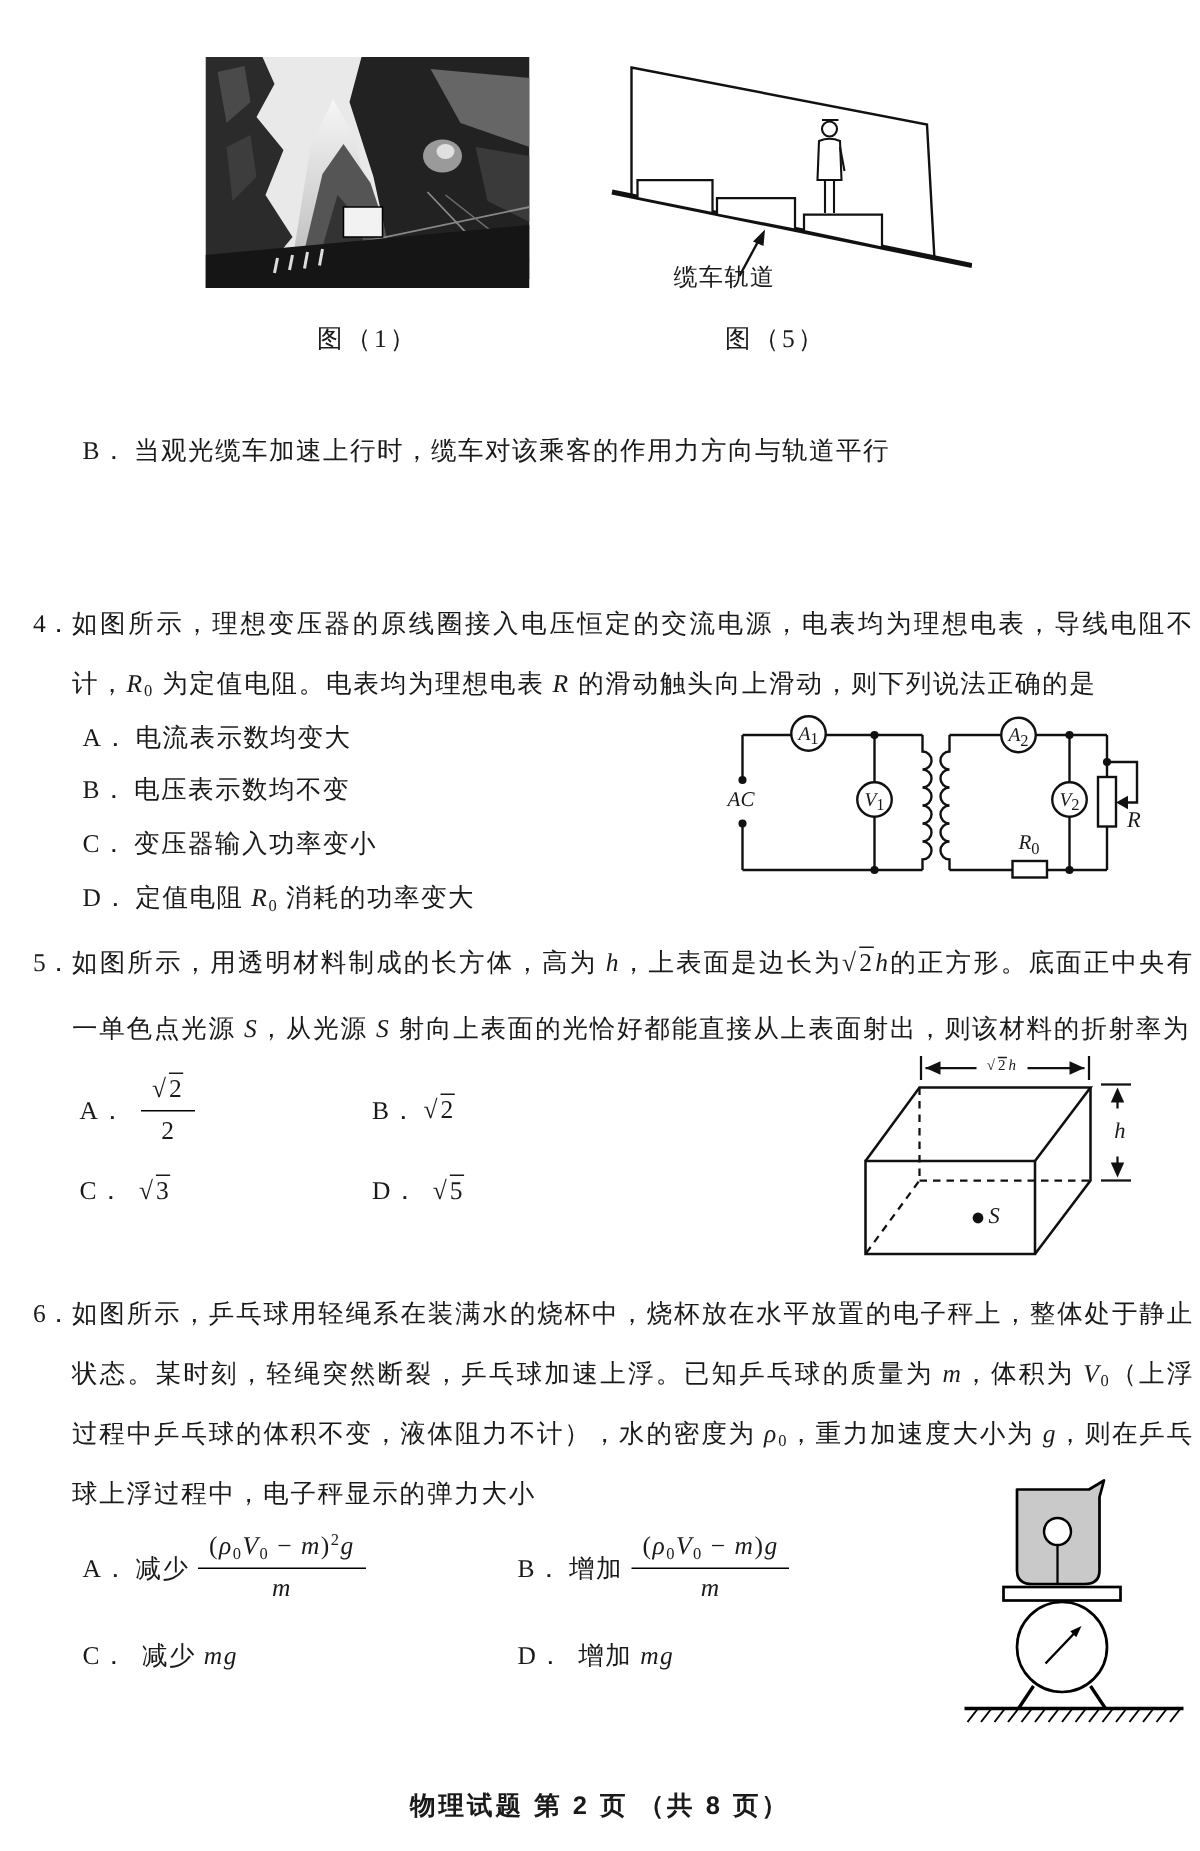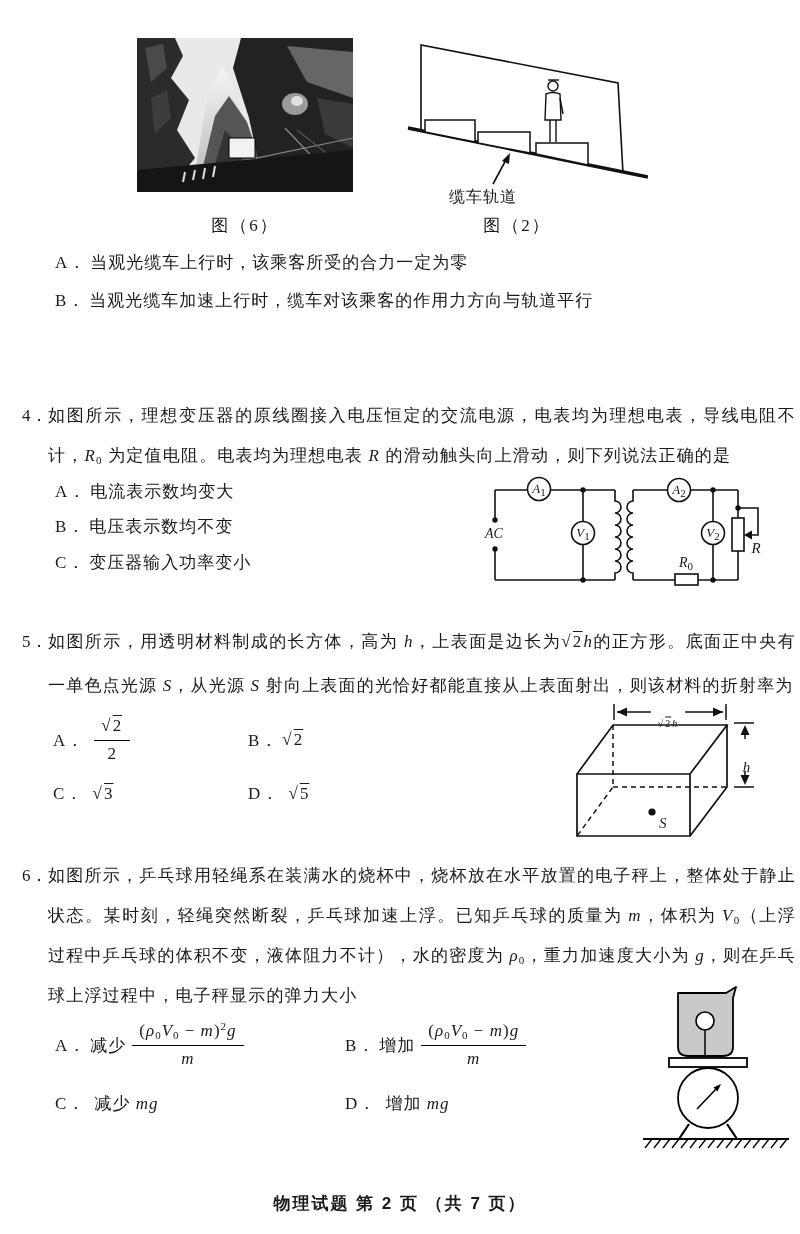--- a/index.html
+++ b/index.html
@@ -14,21 +14,21 @@
   .frow{display:flex;align-items:center;}
   .it{font-style:italic;}
   sub{font-size:11px;vertical-align:-3px;line-height:0;}
   sup{font-size:11px;vertical-align:6px;line-height:0;}
   .sq{white-space:nowrap;}
   .sq .rad{text-decoration:overline;padding:0 1px;}
   .frac{display:inline-flex;flex-direction:column;align-items:center;margin-left:6px;
         font-size:17px;line-height:1.2;text-align:center;}
   .frac .num{display:block;padding:0 7px 3px;border-bottom:1.6px solid #000;}
   .frac .den{display:block;padding-top:3px;}
-  .dlabel{position:absolute;font-size:16px;letter-spacing:1px;white-space:nowrap;margin-top:12px;}
+  .dlabel{position:absolute;font-size:16px;letter-spacing:1px;white-space:nowrap;}
   .clabel{position:absolute;transform:translate(-50%,-50%);font-size:13px;white-space:nowrap;}
   .footer{width:800px;text-align:center;font-weight:700;font-size:17px;letter-spacing:2px;
           font-family:"Liberation Sans","DejaVu Sans",sans-serif;}
   svg{display:block;}
 </style>
 </head>
 <body>
 
 <div class="page">
 
@@ -59,21 +59,21 @@
       <polygon points="0,132 216,112 216,154 0,154" fill="#151515"></polygon>
       <rect x="92" y="100" width="26" height="20" fill="#f2f2f2" stroke="#000"></rect>
       <g stroke="#ddd" stroke-width="2">
         <line x1="48" y1="134" x2="46" y2="144"></line>
           <line x1="58" y1="132" x2="56" y2="142"></line>
         <line x1="68" y1="130" x2="66" y2="141"></line>
           <line x1="78" y1="128" x2="76" y2="139"></line>
       </g>
     </svg>
   </div>
-  <div class="abs caption" style="left:137px;top:214px;width:216px">图（6）</div>
+  <div class="abs caption" style="left:137px;top:214px;width:216px">图（1）</div>
 
   <div class="abs" style="left:403px;top:36px;width:245px;height:168px">
     <svg width="245" height="168" viewBox="0 0 245 168">
       <polyline points="18,95 18,9 215,47 220,137" fill="none" stroke="#111" stroke-width="1.6"></polyline>
       <line x1="5" y1="92" x2="245" y2="141" stroke="#111" stroke-width="3.4"></line>
       <g fill="#fff" stroke="#111" stroke-width="1.5">
         <polygon points="22,84 72,84 72,106 22,96"></polygon>
         <polygon points="75,96 127,96 127,117 75,107"></polygon>
         <polygon points="133,107 185,107 185,129 133,118"></polygon>
       </g>
@@ -85,31 +85,31 @@
         <line x1="147" y1="84" x2="147" y2="106"></line>
         <line x1="153" y1="84" x2="153" y2="106"></line>
       </g>
       <g>
         <line x1="90" y1="148" x2="104" y2="122" stroke="#111" stroke-width="1.6"></line>
         <polygon points="107,117 99,125 106,128" fill="#111"></polygon>
       </g>
     </svg>
     <div class="dlabel" style="left:46px;top:139px">缆车轨道</div>
   </div>
-  <div class="abs caption" style="left:455px;top:214px;width:124px">图（2）</div>
-
-  <div class="abs opt" style="left:55px;top:251px"><span class="key">A．</span><span>当观光缆车上行时，该乘客所受的合力一定为零</span></div>
+  <div class="abs caption" style="left:455px;top:214px;width:124px">图（5）</div>
+
   <div class="abs opt" style="left:55px;top:289px"><span class="key">B．</span><span>当观光缆车加速上行时，缆车对该乘客的作用力方向与轨道平行</span></div>
 
   <div class="abs qnum" style="left:22px;top:396px;line-height:40px">4．</div>
   <div class="abs para" style="left:48px;top:396px;width:748px"><span>如图所示，理想变压器的原线圈接入电压恒定的交流电源，电表均为理想电表，导线电阻不计，</span><span class="it">R</span><sub>0</sub><span> 为定值电阻。电表均为理想电表 </span><span class="it">R</span><span> 的滑动触头向上滑动，则下列说法正确的是</span></div>
 
   <div class="abs opt" style="left:55px;top:480px"><span class="key">A．</span><span><span>电流表示数均变大</span></span></div>
   <div class="abs opt" style="left:55px;top:515px"><span class="key">B．</span><span><span>电压表示数均不变</span></span></div>
   <div class="abs opt" style="left:55px;top:551px"><span class="key">C．</span><span><span>变压器输入功率变小</span></span></div>
+  <div class="abs opt" style="left:55px;top:587px"><span class="key">D．</span><span><span>定值电阻 </span><span class="it">R</span><sub>0</sub><span> 消耗的功率变大</span></span></div>
 
   <div class="abs" style="left:475px;top:463px;width:322px;height:138px">
     <svg width="322" height="138" viewBox="0 0 322 138">
       <g fill="none" stroke="#111" stroke-width="1.6">
         <line x1="20" y1="27" x2="140" y2="27"></line>
         <line x1="20" y1="117" x2="140" y2="117"></line>
         <line x1="20" y1="27" x2="20" y2="57"></line>
         <line x1="20" y1="86" x2="20" y2="117"></line>
         <line x1="108" y1="27" x2="108" y2="117"></line>
         <path d="M140,27 L140,38 a6,6 0 0 1 0,12 a6,6 0 0 1 0,12 a6,6 0 0 1 0,12 a6,6 0 0 1 0,12 a6,6 0 0 1 0,12 a6,6 0 0 1 0,12 L140,117"></path>
@@ -260,15 +260,15 @@
         <line x1="104" y1="153" x2="97" y2="162"></line>
           <line x1="113" y1="153" x2="106" y2="162"></line>
         <line x1="122" y1="153" x2="115" y2="162"></line>
           <line x1="131" y1="153" x2="124" y2="162"></line>
         <line x1="140" y1="153" x2="133" y2="162"></line>
           <line x1="149" y1="153" x2="142" y2="162"></line>
       </g>
     </svg>
   </div>
 
-  <div class="abs footer" style="left:0;top:1192px">物理试题 第 2 页 （共 7 页）</div>
+  <div class="abs footer" style="left:0;top:1192px">物理试题 第 2 页 （共 8 页）</div>
 
 </div>
 
 </body></html>

